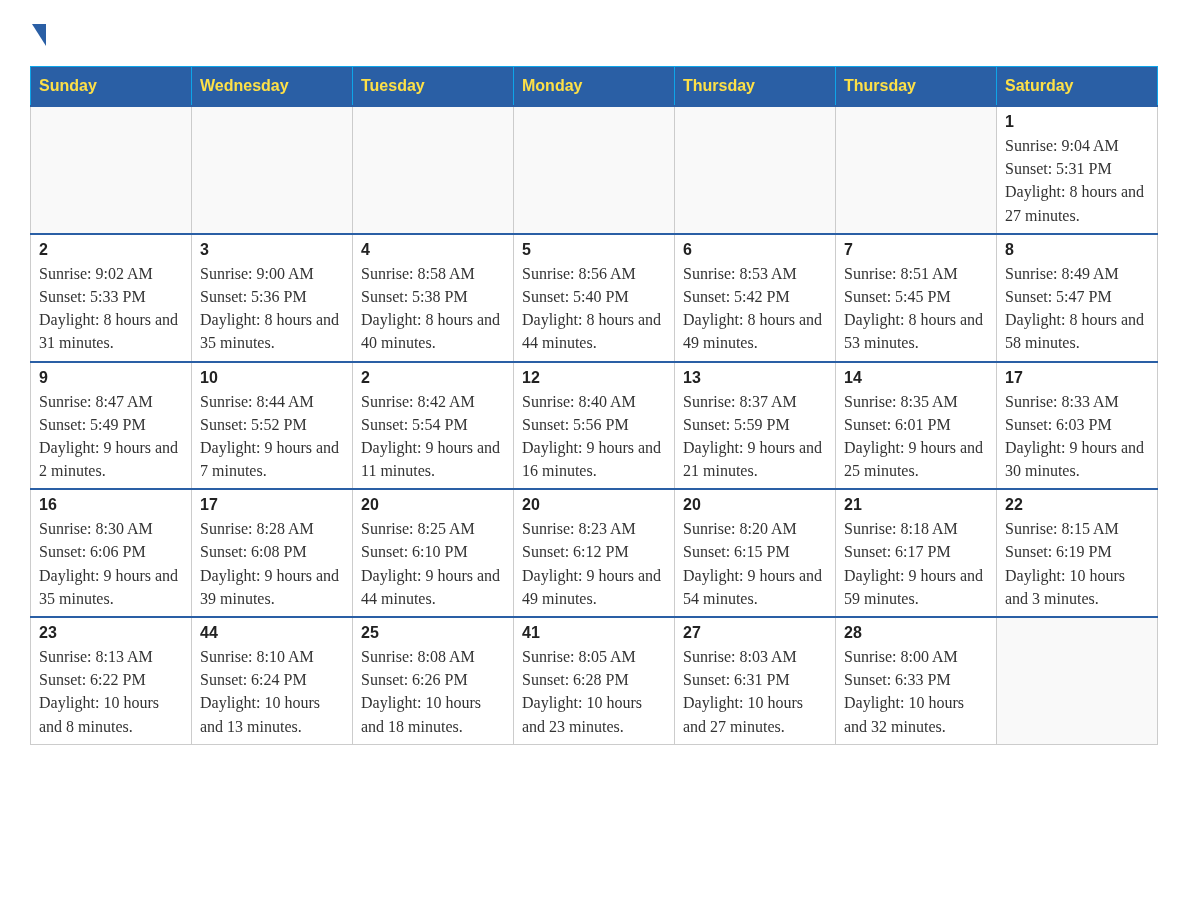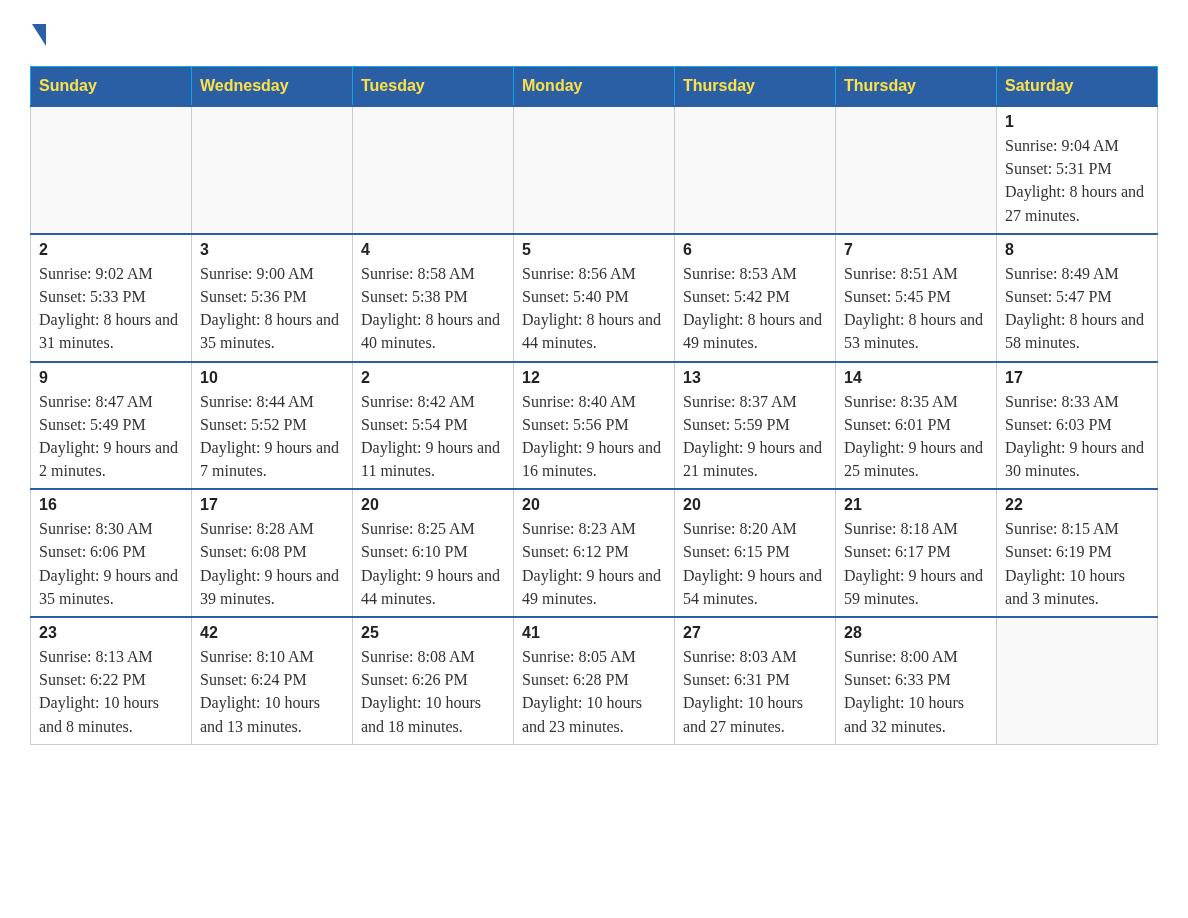--- a/index.html
+++ b/index.html
@@ -239,21 +239,21 @@
           <span class="day-number">22</span>
           <div class="day-info">Sunrise: 8:15 AM<br>Sunset: 6:19 PM<br>Daylight: 10 hours and 3 minutes.</div>
         </td>
       </tr>
       <tr class="week-row">
         <td>
           <span class="day-number">23</span>
           <div class="day-info">Sunrise: 8:13 AM<br>Sunset: 6:22 PM<br>Daylight: 10 hours and 8 minutes.</div>
         </td>
         <td>
-          <span class="day-number">42</span>
+          <span class="day-number">44</span>
           <div class="day-info">Sunrise: 8:10 AM<br>Sunset: 6:24 PM<br>Daylight: 10 hours and 13 minutes.</div>
         </td>
         <td>
           <span class="day-number">25</span>
           <div class="day-info">Sunrise: 8:08 AM<br>Sunset: 6:26 PM<br>Daylight: 10 hours and 18 minutes.</div>
         </td>
         <td>
           <span class="day-number">41</span>
           <div class="day-info">Sunrise: 8:05 AM<br>Sunset: 6:28 PM<br>Daylight: 10 hours and 23 minutes.</div>
         </td>

